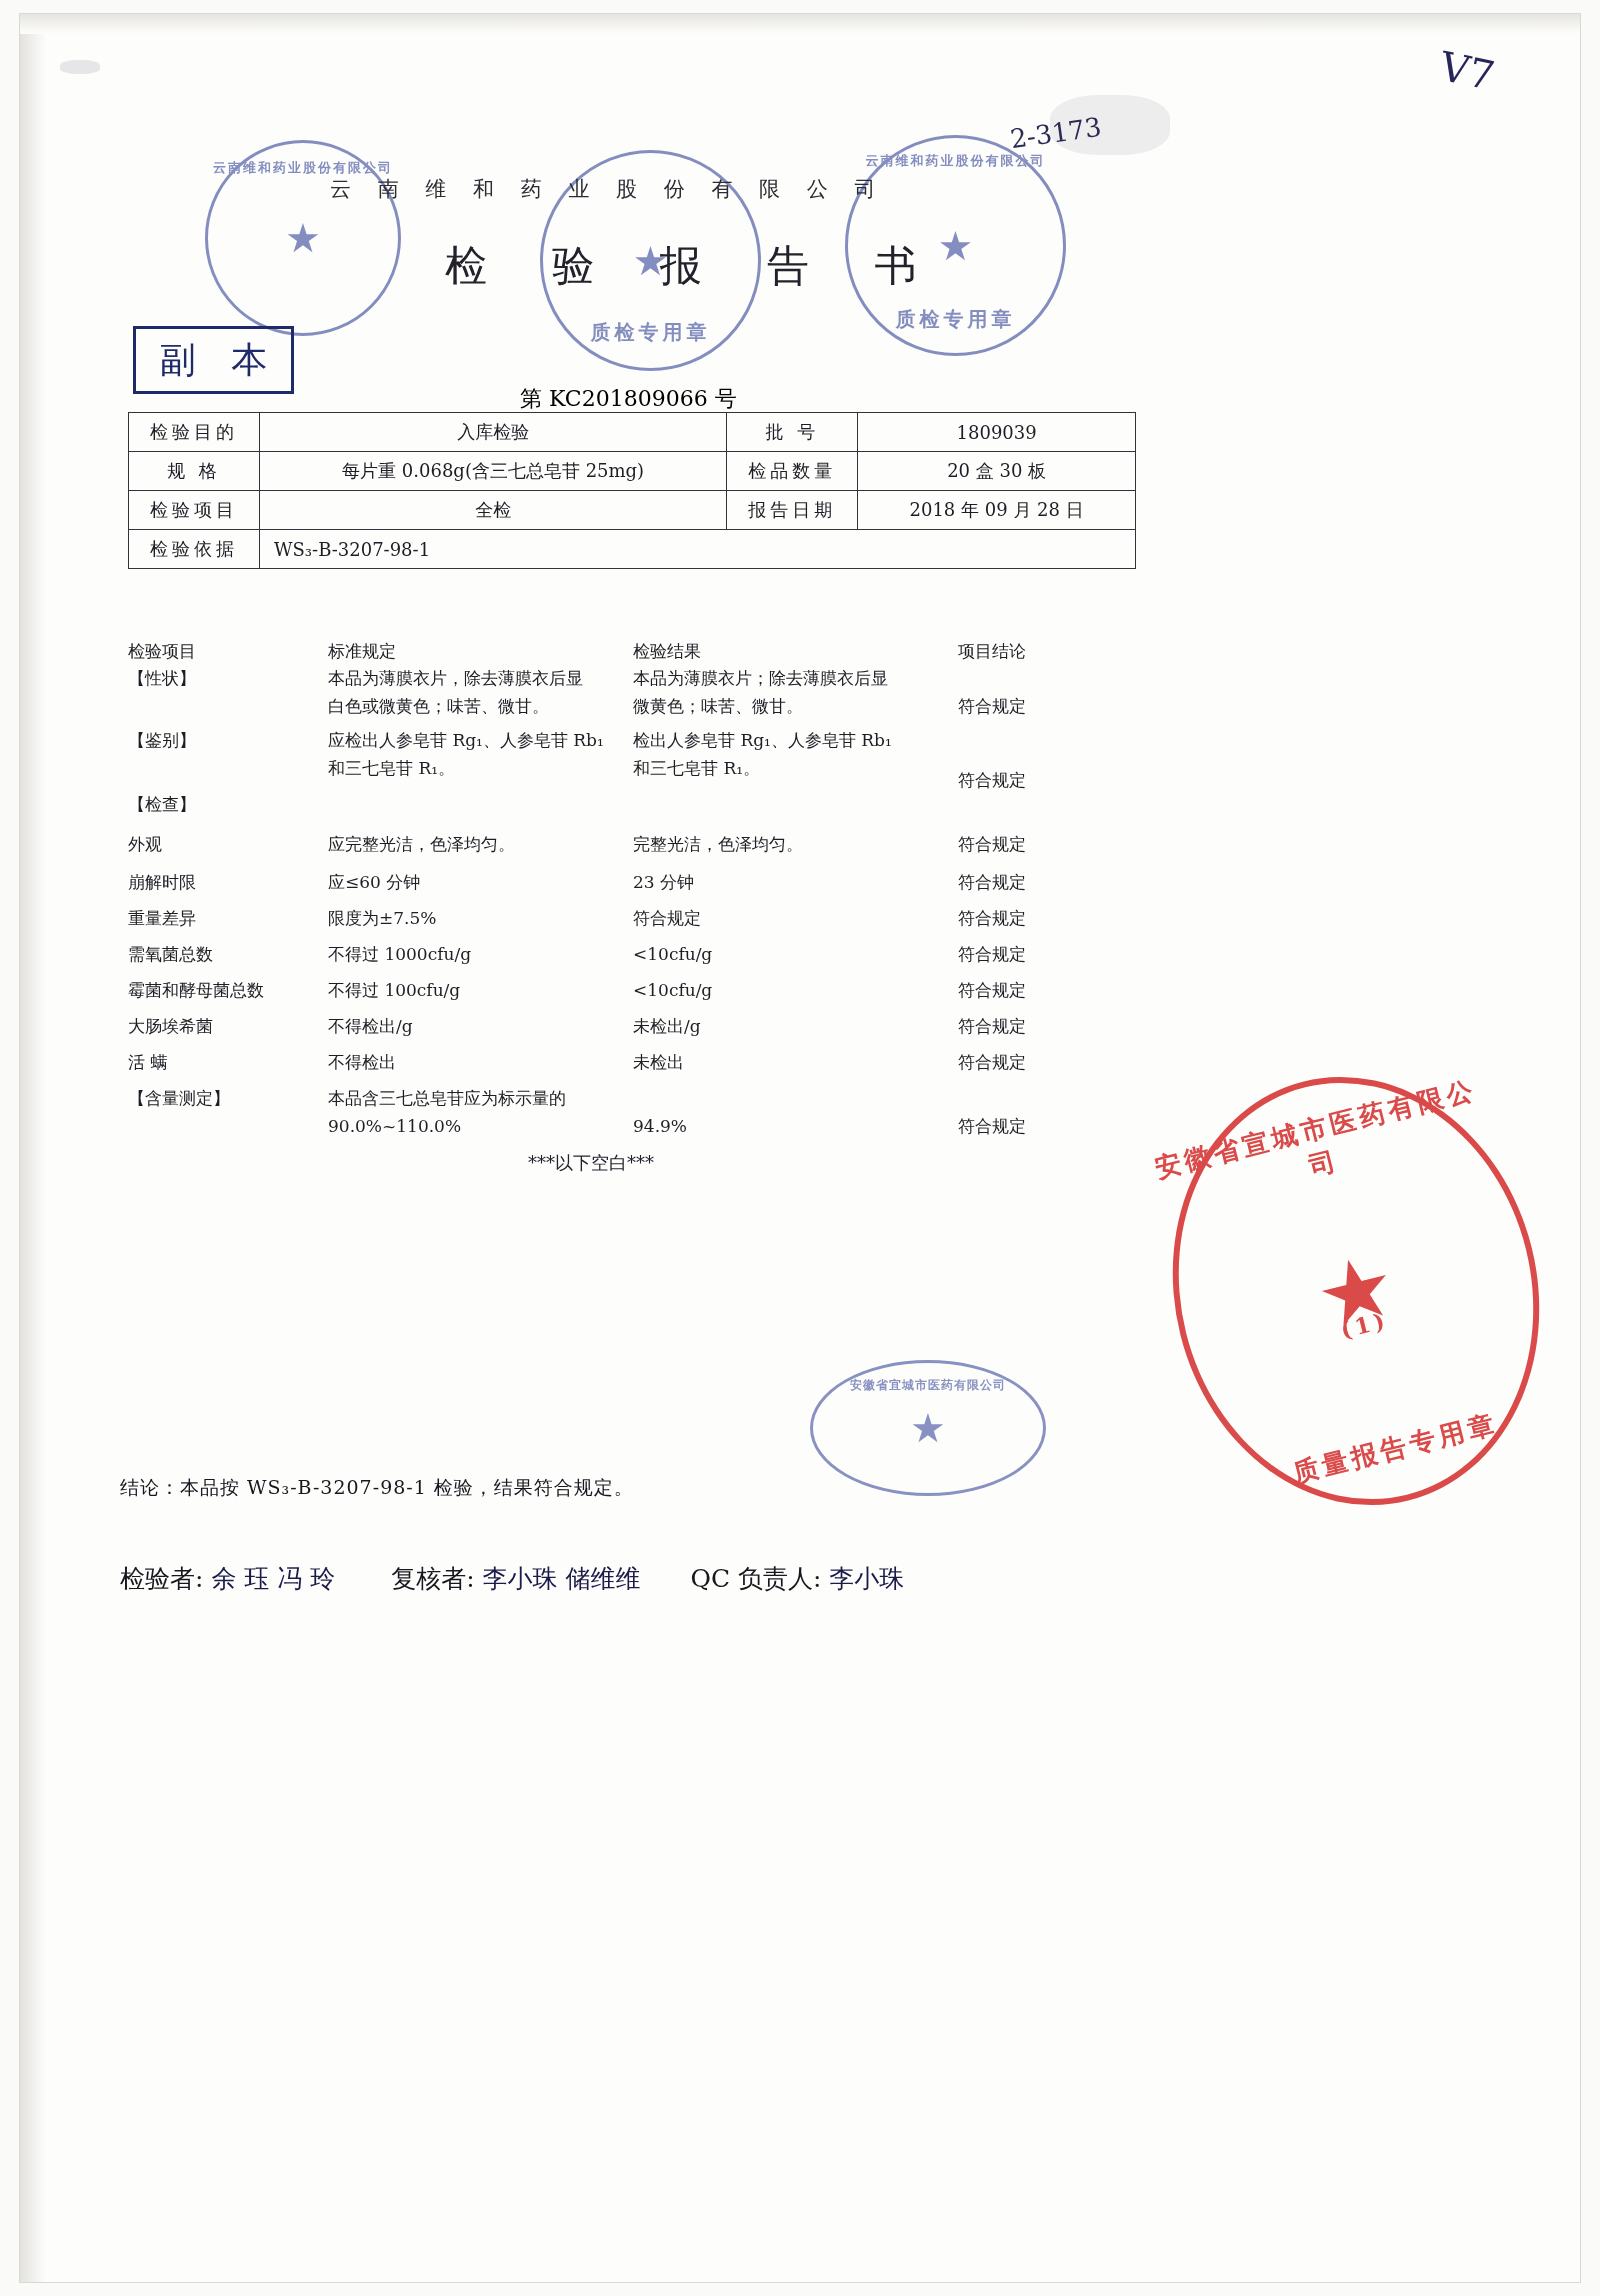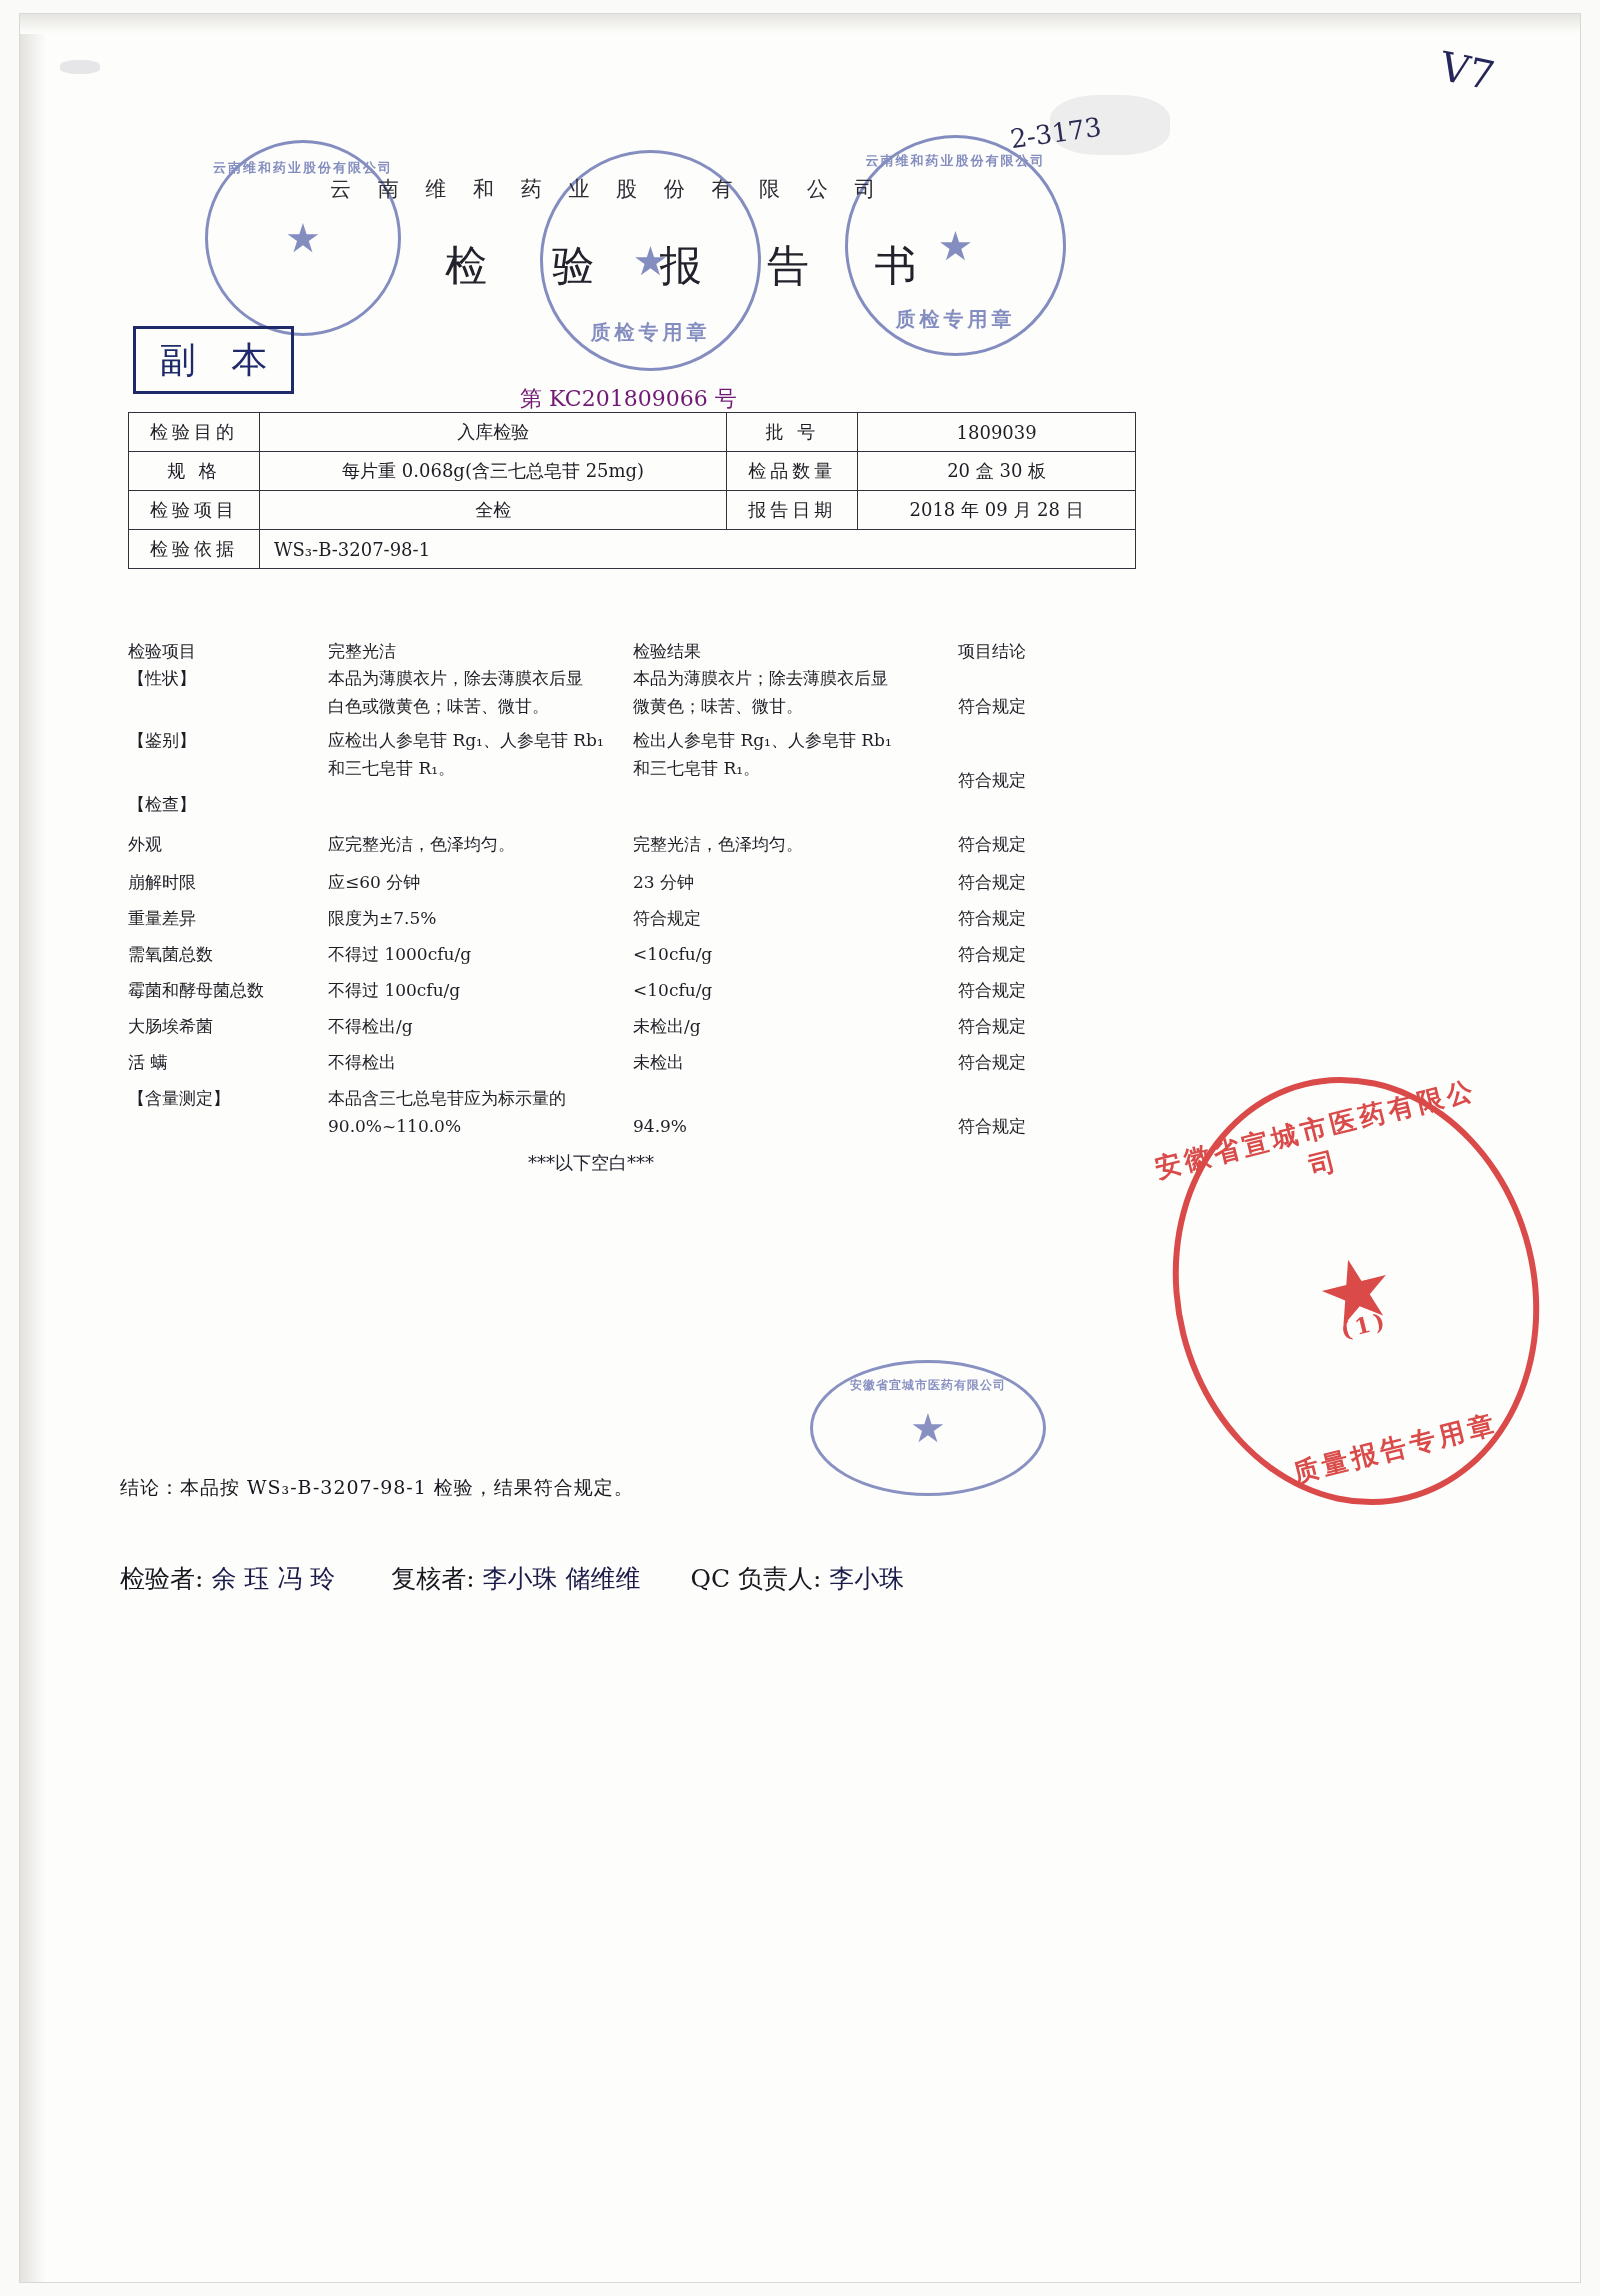--- a/index.html
+++ b/index.html
@@ -40,21 +40,21 @@
     width:155px; height:62px;
     border:3px solid #1f2a6b;
     display:flex; align-items:center; justify-content:center;
     font-family:"DejaVu Serif", serif;
     font-size:36px; letter-spacing:12px; color:#1f2a6b;
     text-indent:12px;
   }
   .report-no {
     position:absolute; left:520px; top:384px;
     font-family:"DejaVu Serif", serif;
-    font-size:22px; color:#701a75; white-space:nowrap;
+    font-size:22px; color:#000000; white-space:nowrap;
   }
   .page-mark {
     position:absolute; left:1010px; top:118px;
     font-family:"DejaVu Serif", serif;
     font-size:26px; color:#2a2a55; transform:rotate(-8deg);
   }
   .corner-mark {
     position:absolute; left:1440px; top:48px;
     font-size:40px; color:#26265a; transform:rotate(12deg);
     font-family:"DejaVu Serif", serif;
@@ -217,21 +217,21 @@
   <tr>
     <td class="lbl">检验依据</td>
     <td style="text-align:left;padding-left:14px;" colspan="3">WS₃-B-3207-98-1</td>
   </tr>
 </tbody>
   </table>
 
 <div class="res">
   <div class="res-head">
     <span class="c1">检验项目</span>
-    <span class="c2">完整光洁</span>
+    <span class="c2">标准规定</span>
     <span class="c3">检验结果</span>
     <span class="c4">项目结论</span>
   </div>
 
   <div class="row" style="height:62px;">
     <span class="c1" style="top:0">【性状】</span>
     <span class="c2" style="top:0">本品为薄膜衣片，除去薄膜衣后显</span>
     <span class="c2" style="top:28px">白色或微黄色；味苦、微甘。</span>
     <span class="c3" style="top:0">本品为薄膜衣片；除去薄膜衣后显</span>
     <span class="c3" style="top:28px">微黄色；味苦、微甘。</span>

